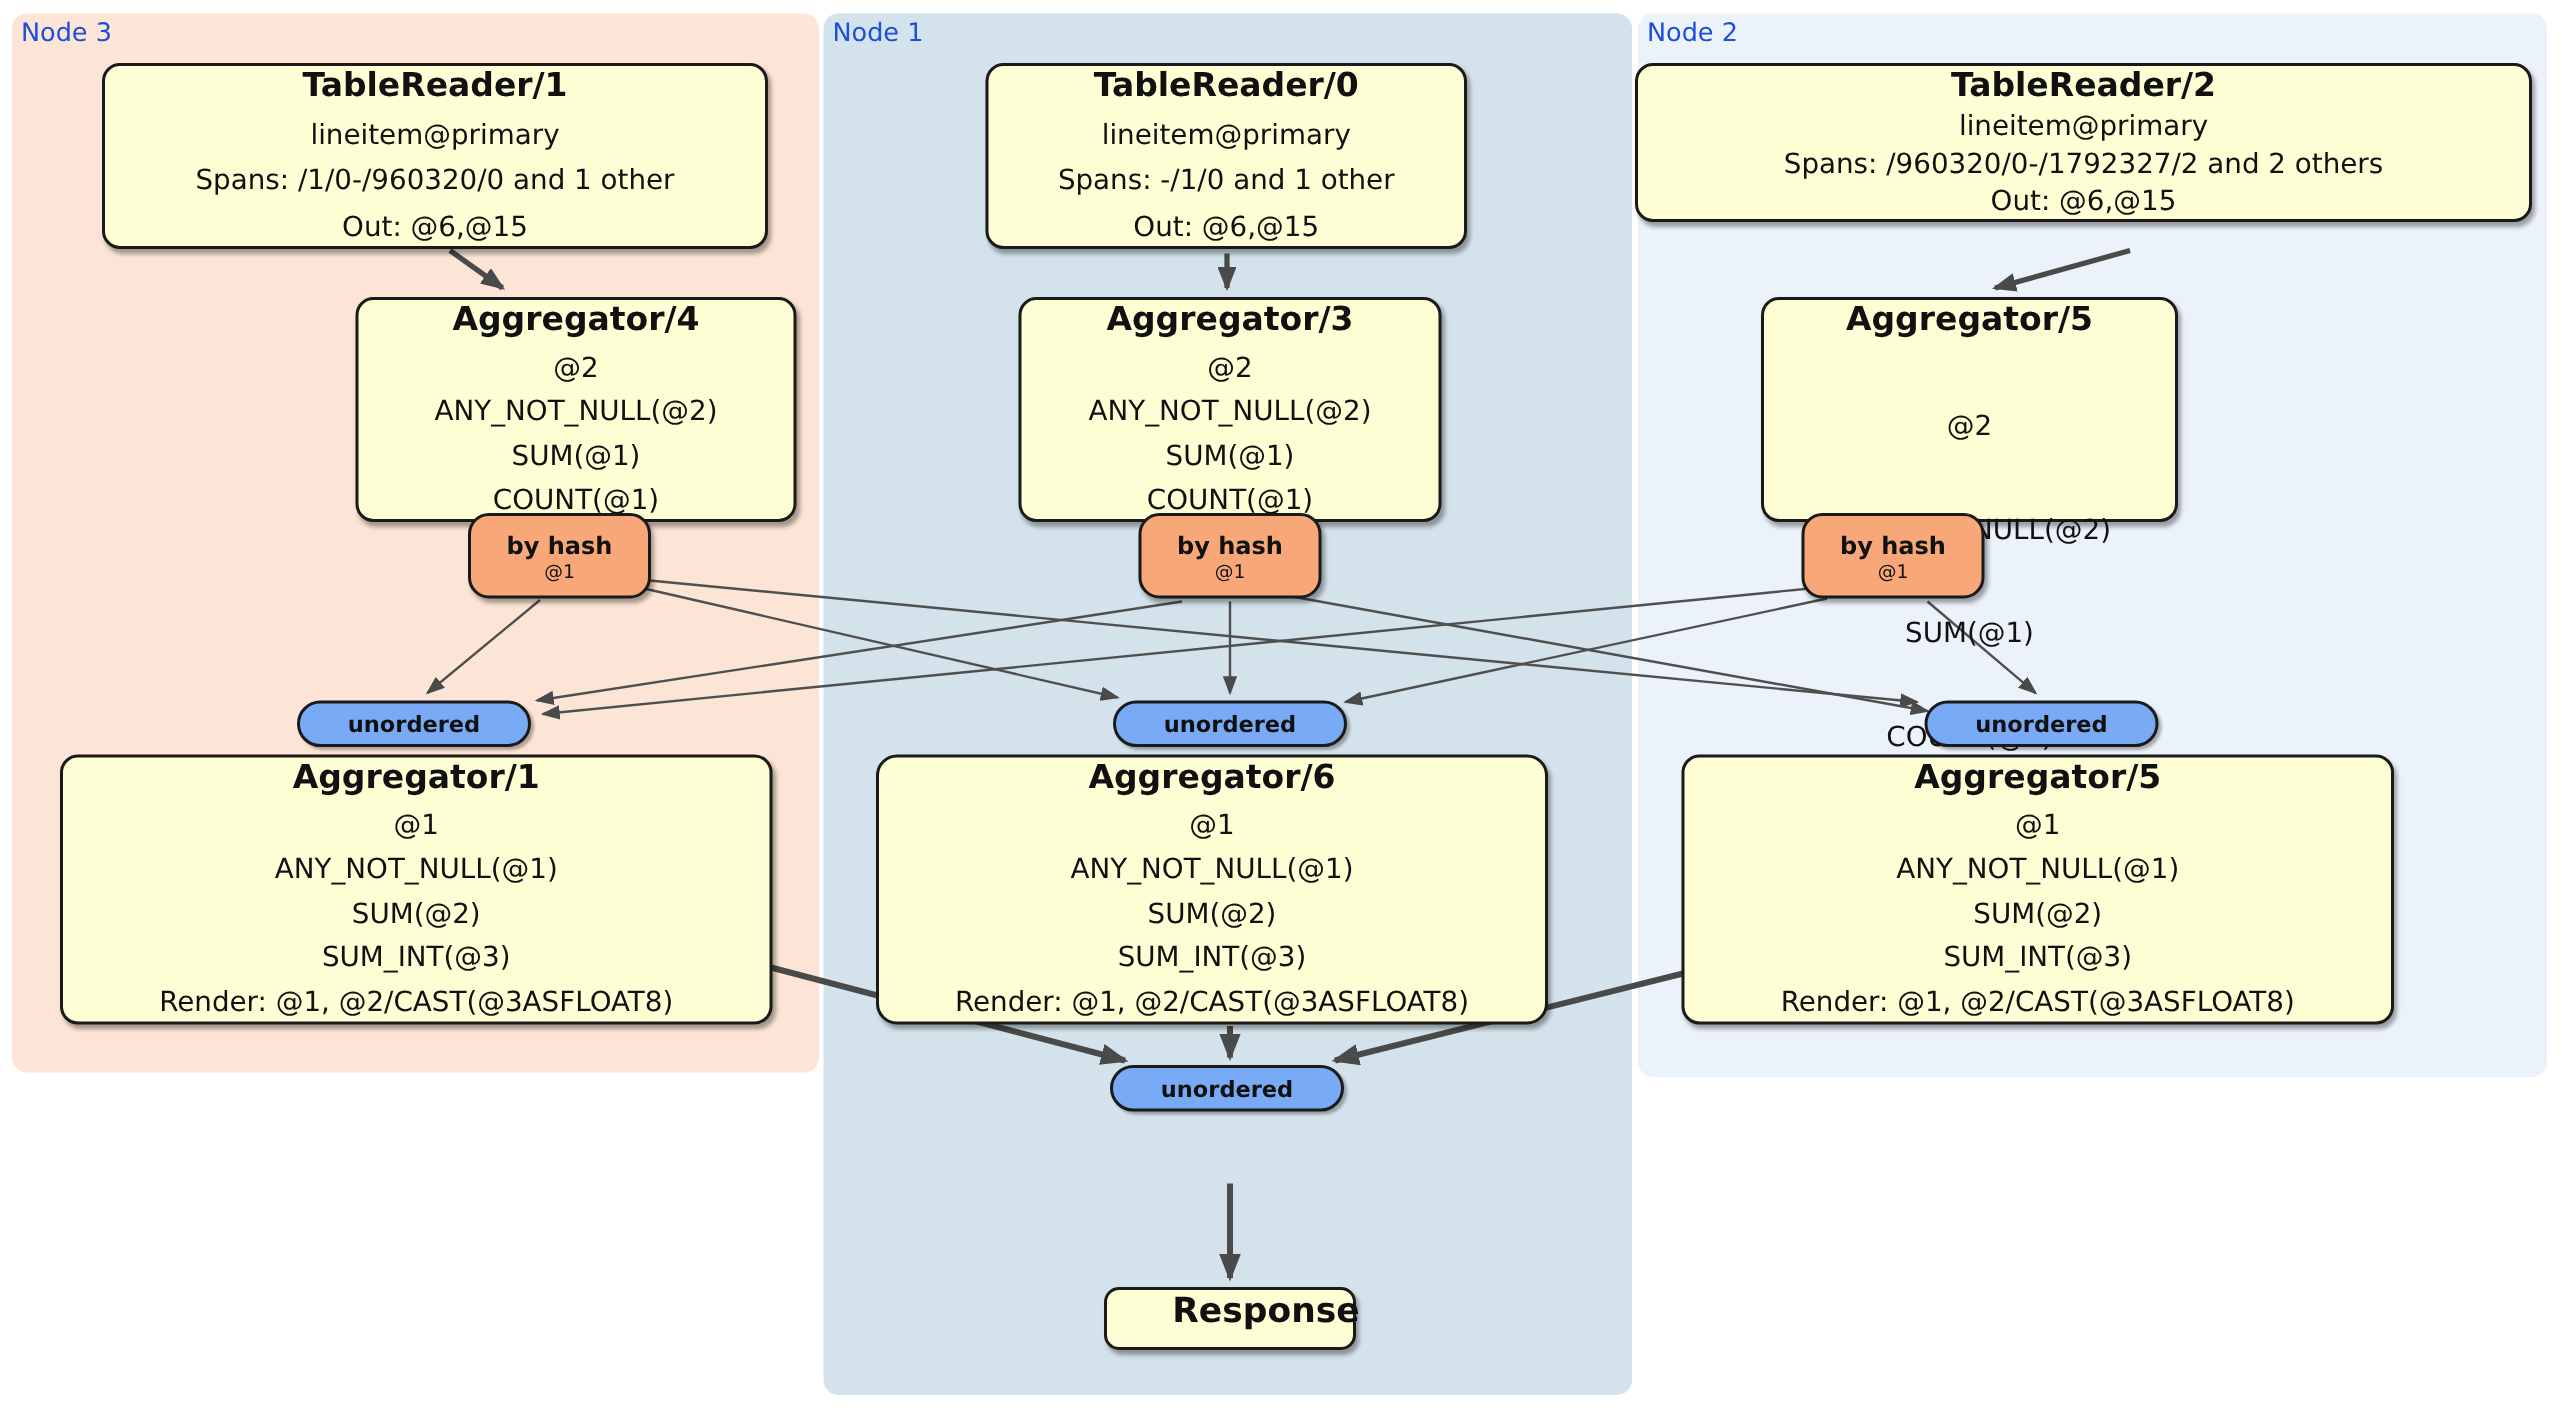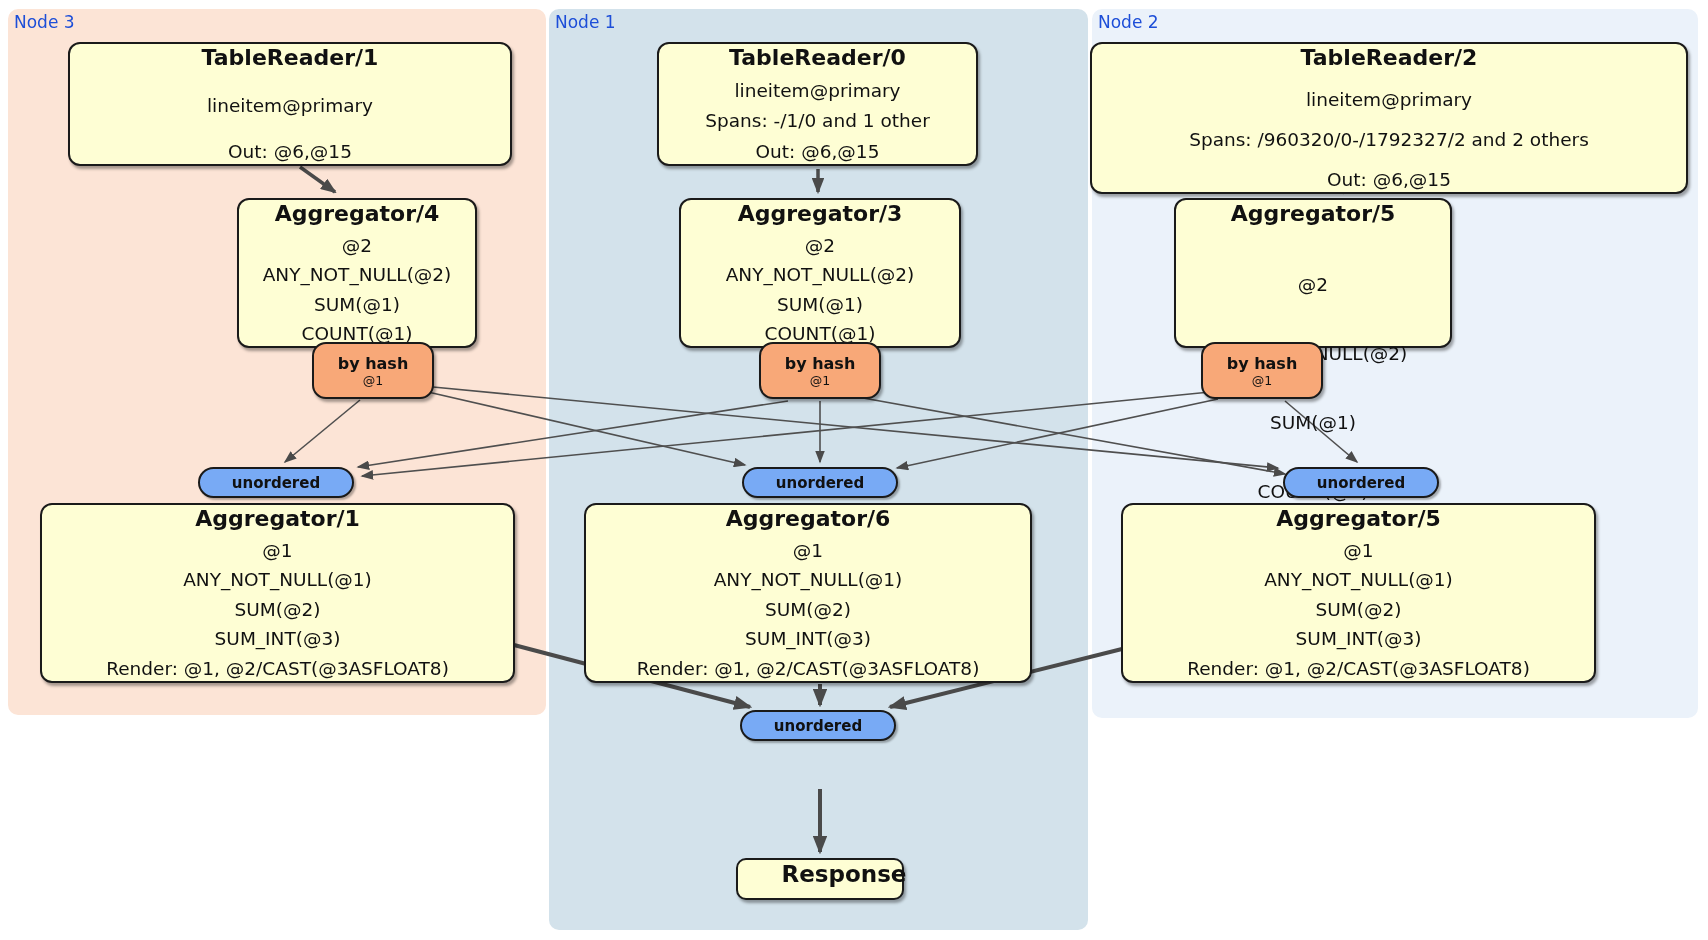--- a/index.html
+++ b/index.html
@@ -17,26 +17,26 @@
   .box{
     position:absolute;background:#fefed4;border:2px solid #1a1a1a;border-radius:12px;
     box-shadow:2px 3px 3px rgba(0,0,0,0.35);
     display:flex;flex-direction:column;justify-content:space-between;align-items:center;
     text-align:center;z-index:3;box-sizing:border-box;
   }
   .box .title{font-weight:bold;font-size:22px;line-height:28px;white-space:nowrap;}
   .box .line{font-size:18.5px;line-height:25px;white-space:nowrap;}
   .tr1{left:68px;top:42px;width:444px;height:124px;}
   .tr0{left:657px;top:42px;width:321px;height:124px;}
-  .tr2{left:1090px;top:42px;width:598px;height:152px;}
-  .agg4{left:237px;top:198px;width:240px;height:150px;}
+  .tr2{left:1090px;top:42px;width:598px;height:106px;}
+  .agg4{left:237px;top:198px;width:294px;height:150px;}
   .agg3{left:679px;top:198px;width:282px;height:150px;}
   .agg5{left:1174px;top:198px;width:278px;height:150px;gap:44px;}
   .agg7{left:40px;top:503px;width:475px;height:180px;}
-  .agg6{left:584px;top:503px;width:448px;height:180px;}
+  .agg6{left:584px;top:503px;width:448px;height:180px;border-radius:14px;}
   .agg8{left:1121px;top:503px;width:475px;height:180px;}
   .router{
     position:absolute;width:122px;height:57px;background:#f8a878;border:2px solid #1a1a1a;
     border-radius:14px;box-shadow:2px 3px 3px rgba(0,0,0,0.35);
     display:flex;flex-direction:column;justify-content:center;align-items:center;z-index:4;
     box-sizing:border-box;
   }
   .router .rlabel{font-weight:bold;font-size:16px;line-height:19px;}
   .router .rkey{font-size:12.5px;line-height:15px;}
   .r4{left:312px;top:342px;} .r3{left:759px;top:342px;} .r5{left:1201px;top:342px;}
@@ -95,20 +95,21 @@
     <line x1="514" y1="645" x2="750" y2="707" stroke="#4a4a4a" stroke-width="4" marker-end="url(#ah-thick)"></line>
     <line x1="820" y1="684" x2="820" y2="705" stroke="#4a4a4a" stroke-width="4" marker-end="url(#ah-thick)"></line>
     <line x1="1122" y1="649" x2="890" y2="707" stroke="#4a4a4a" stroke-width="4" marker-end="url(#ah-thick)"></line>
 
     <line x1="820" y1="789" x2="820" y2="852" stroke="#4a4a4a" stroke-width="4" marker-end="url(#ah-thick)"></line>
   </svg>
 
   <div class="box tr1">
     <div class="title">TableReader/1</div>
     <div class="line">lineitem@primary</div>
+    <div class="line">Spans: /1/0-/960320/0 and 1 other</div>
     <div class="line">Out: @6,@15</div>
   </div>
   <div class="box tr0">
     <div class="title">TableReader/0</div>
     <div class="line">lineitem@primary</div>
     <div class="line">Spans: -/1/0 and 1 other</div>
     <div class="line">Out: @6,@15</div>
   </div>
   <div class="box tr2">
     <div class="title">TableReader/2</div>

